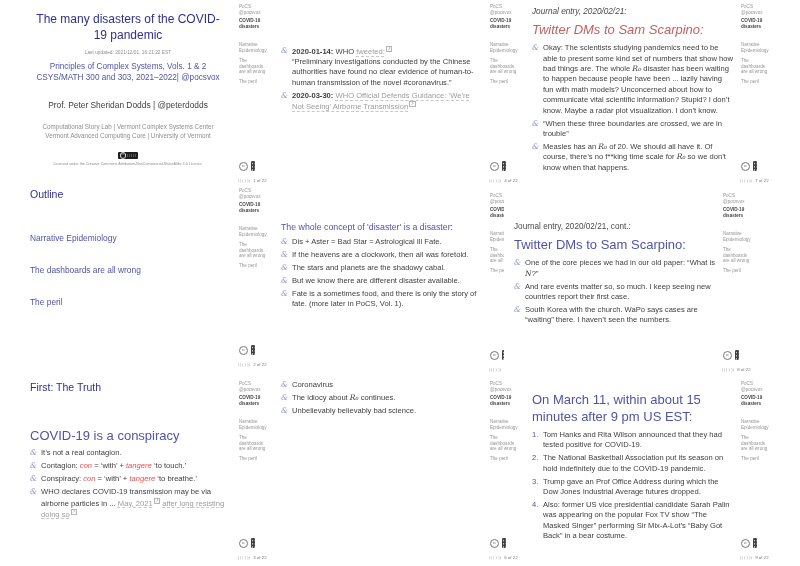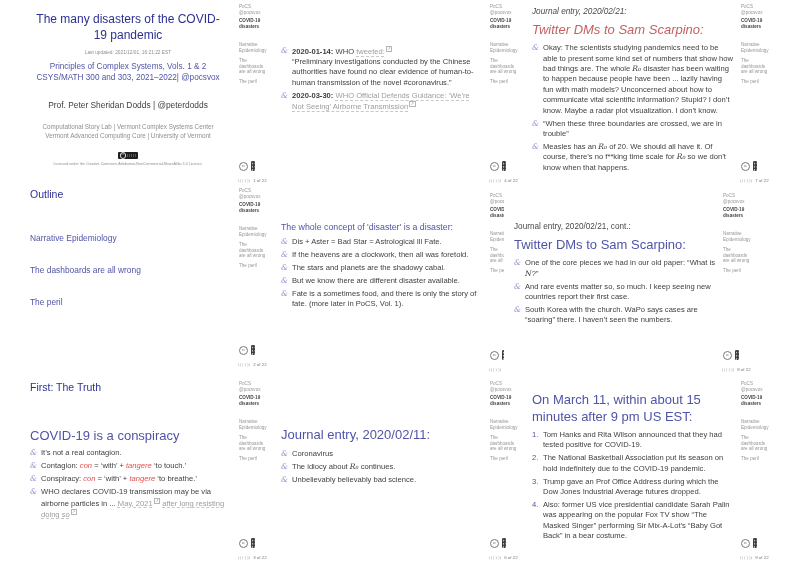--- a/index.html
+++ b/index.html
@@ -303,21 +303,20 @@
           <span>⟨⟨</span>
           <span>⟨</span>
           <span>⟩</span>
           <span>⟩⟩</span>
           <span class="page-label">5 of 22</span>
         </div>
       </aside>
     </section>
     <section class="slide s6" style="left: 271px; top: 377px;">
       <div class="content">
-        <div class="subhead">Journal entry, 2020/02/11:</div>
         <div class="bullets">
           <div class="bullet">
             <span class="glyph">&amp;</span>
             <span class="btext"><span>Coronavirus</span></span>
           </div>
           <div class="bullet">
             <span class="glyph">&amp;</span>
             <span class="btext"><span>The idiocy about </span><span class="math">R₀</span><span> continues.</span></span>
           </div>
           <div class="bullet">
@@ -407,21 +406,21 @@
           <div class="bullet">
             <span class="glyph">&amp;</span>
             <span class="btext"><span>One of the core pieces we had in our old paper: “What is </span><span class="math">N</span><span>?”</span></span>
           </div>
           <div class="bullet">
             <span class="glyph">&amp;</span>
             <span class="btext"><span>And rare events matter so, so much. I keep seeing new countries report their first case.</span></span>
           </div>
           <div class="bullet">
             <span class="glyph">&amp;</span>
-            <span class="btext"><span>South Korea with the church. WaPo says cases are “soaring” there. I haven’t seen the numbers.</span></span>
+            <span class="btext"><span>South Korea with the church. WaPo says cases are “waiting” there. I haven’t seen the numbers.</span></span>
           </div>
         </div>
       </div>
       <aside class="sidebar">
         <div class="sb-inner">
           <div>PoCS</div>
           <div>@pocsvox</div>
           <div class="sb-deck-title">
             <div>COVID-19</div>
             <div>disasters</div>

